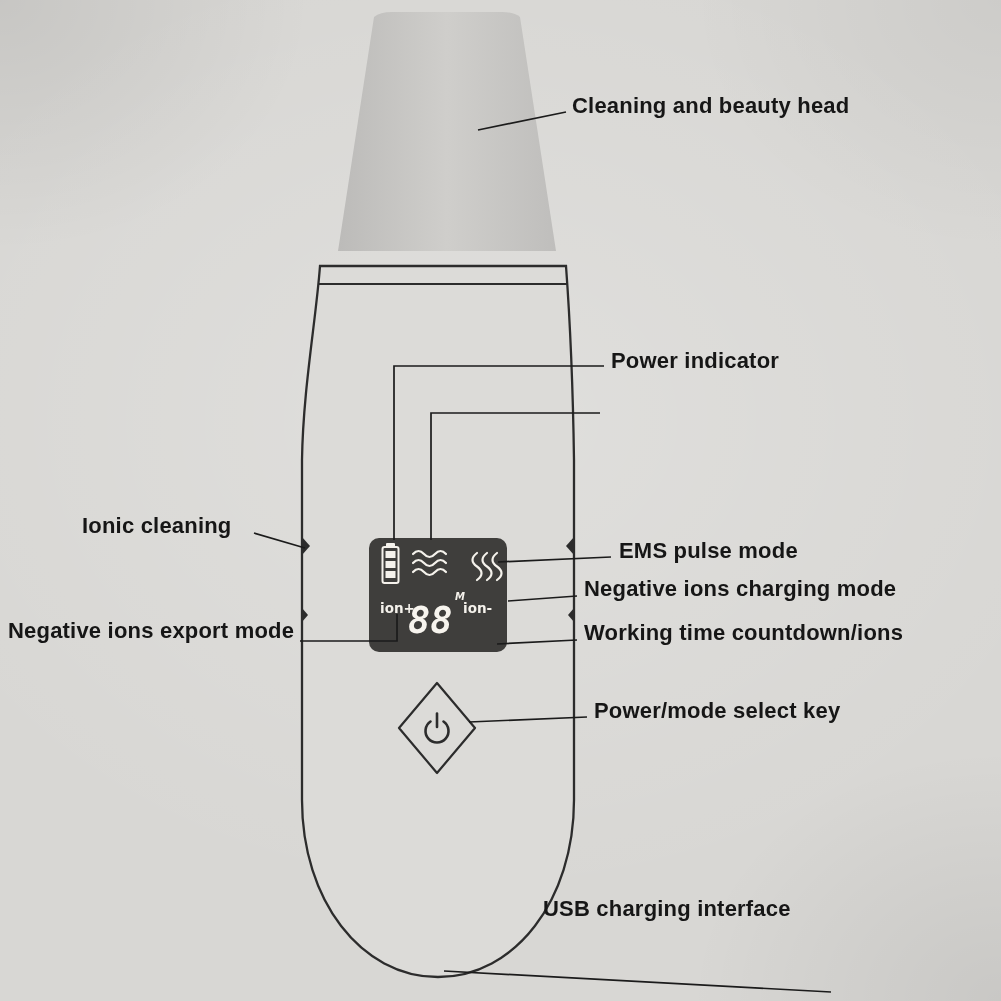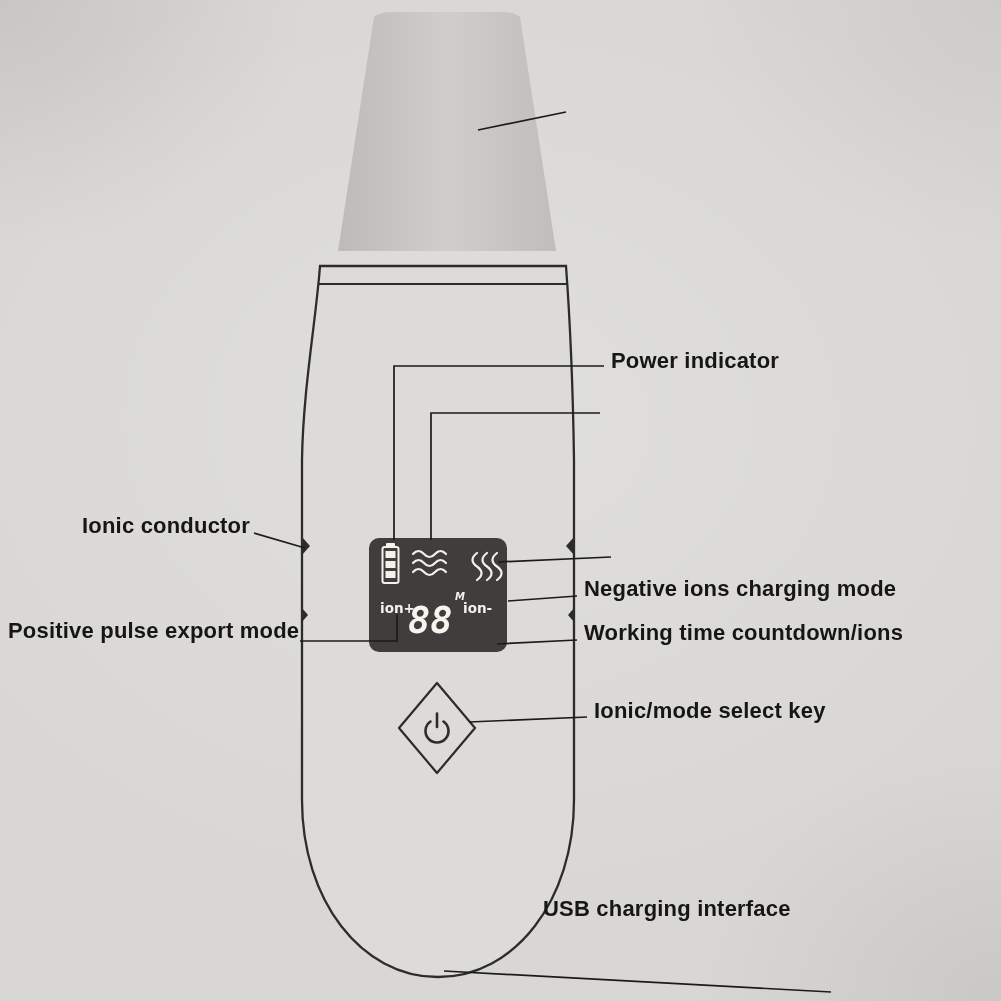--- a/index.html
+++ b/index.html
@@ -92,21 +92,23 @@
       <path d="M 254,533 L 305,548"></path>
       <path d="M 611,557 L 498,562"></path>
       <path d="M 577,596 L 508,601"></path>
       <path d="M 300,641 L 397,641 L 397,614"></path>
       <path d="M 577,640 L 497,644"></path>
       <path d="M 587,717 L 469,722"></path>
       <path d="M 444,971 L 831,992"></path>
     </g>
   </svg>
 
+  <div class="label" style="left:572px; top:93px">Cleaning and beauty head</div>
   <div class="label" style="left:611px; top:348px">Power indicator</div>
-  <div class="label" style="left:82px;  top:513px">Ionic conductor</div>
+  <div class="label" style="left:82px;  top:513px">Ionic cleaning</div>
+  <div class="label" style="left:619px; top:538px">EMS pulse mode</div>
   <div class="label" style="left:584px; top:576px">Negative ions charging mode</div>
-  <div class="label" style="left:8px;   top:618px">Positive pulse export mode</div>
+  <div class="label" style="left:8px;   top:618px">Negative ions export mode</div>
   <div class="label" style="left:584px; top:620px">Working time countdown/ions</div>
-  <div class="label" style="left:594px; top:698px">Ionic/mode select key</div>
+  <div class="label" style="left:594px; top:698px">Power/mode select key</div>
   <div class="label" style="left:543px; top:896px">USB charging interface</div>
 
 </div>
 
 </body></html>

